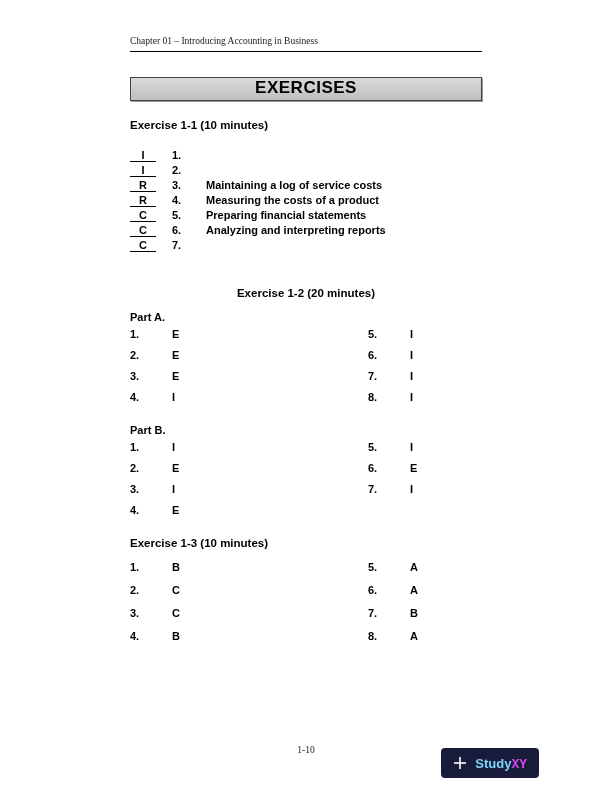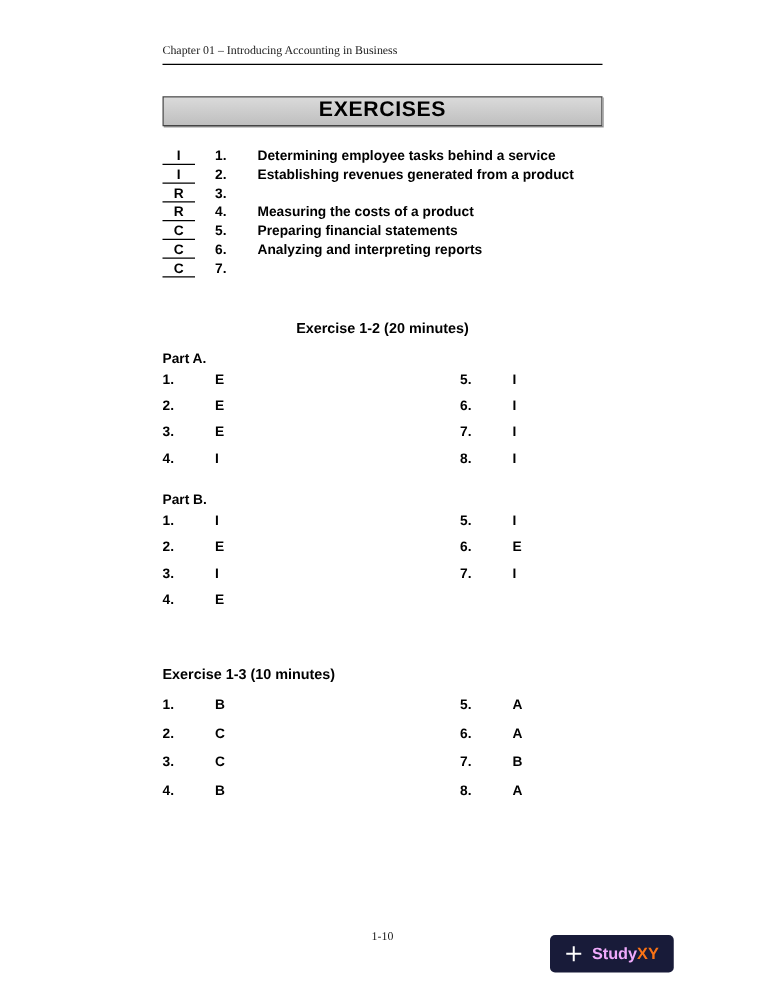--- a/index.html
+++ b/index.html
@@ -34,21 +34,21 @@
   .banner-title {
     font-weight:bold;
     font-size:17px;
     letter-spacing:0.5px;
     color:#000;
   }
 
   .ex-title { font-weight:bold; font-size:11.5px; color:#000; }
   .t1 { margin-top:18px; }
   .t2 { margin-top:33px;text-align:center; }
-  .t3 { margin-top:39px; }
+  .t3 { margin-top:12px; }
 
   .ex1-list { margin-top:18px; }
   .ex1-row {
     display:flex; align-items:baseline;
     height:15px;
     font-weight:bold; font-size:11px; color:#000;
   }
   .ans-blank {
     display:inline-block;
     width:26px; text-align:center;
@@ -81,51 +81,51 @@
   }
 
   .logo {
     position:absolute; right:15px; bottom:14px;
     height:30px; padding:0 12px;
     background:#181b39;
     border-radius:4px;
     display:flex; align-items:center; gap:8px;
   }
   .logo-plus { display:flex; align-items:center; }
-  .logo-study { color:#f0abfc; font-weight:bold; font-size:13px; }
-  .logo-xy { color:#f97316; font-weight:bold; font-size:13px; }
+  .logo-study { color:#7dd3fc; font-weight:bold; font-size:13px; }
+  .logo-xy { color:#d946ef; font-weight:bold; font-size:13px;font-family:Liberation Mono, monospace; }
 </style>
 </head>
 <body>
 
 <div class="page">
   <div class="content">
 
     <div class="header-text">Chapter 01 – Introducing Accounting in Business</div>
     <div class="header-rule"></div>
 
     <div class="banner">
       <span class="banner-title">EXERCISES</span>
     </div>
 
+    <div class="ex-title t1">Exercise 1-1 (10 minutes)</div>
 
     <div class="ex1-list">
       <div class="ex1-row">
         <span class="ans-blank">I</span>
         <span class="item-num">1.</span>
-        <span class="item-text">Determining employee tasks behind a service</span>
       </div>
       <div class="ex1-row">
         <span class="ans-blank">I</span>
         <span class="item-num">2.</span>
-        <span class="item-text">Establishing revenues generated from a product</span>
       </div>
       <div class="ex1-row">
         <span class="ans-blank">R</span>
         <span class="item-num">3.</span>
+        <span class="item-text">Maintaining a log of service costs</span>
       </div>
       <div class="ex1-row">
         <span class="ans-blank">R</span>
         <span class="item-num">4.</span>
         <span class="item-text">Measuring the costs of a product</span>
       </div>
       <div class="ex1-row">
         <span class="ans-blank">C</span>
         <span class="item-num">5.</span>
         <span class="item-text">Preparing financial statements</span>

